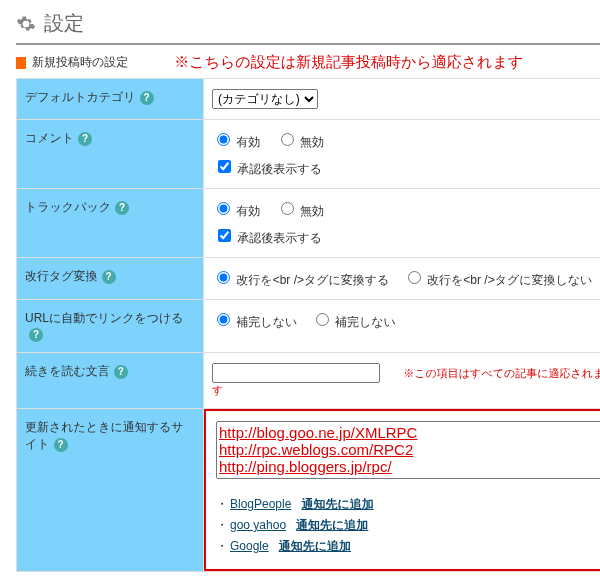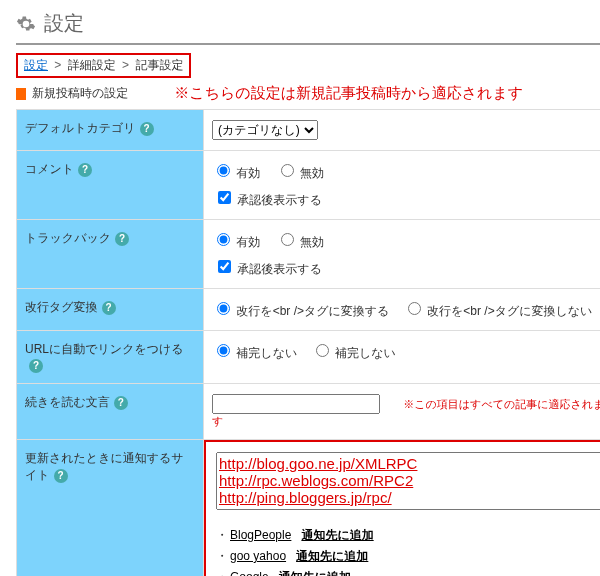--- a/index.html
+++ b/index.html
@@ -23,43 +23,36 @@
 .radio-line{margin-bottom:6px}
 .radio-line label{margin-right:12px}
 .chk-line label{margin-left:2px}
 .r-note{color:#d00;font-size:11px;margin-left:20px}
 .hl-cell{padding:0!important}
 .hl-inner{border:2px solid #d00;padding:10px}
 .hl-inner textarea{width:98%;height:52px;color:#d00;font-size:15px;text-decoration:underline;resize:none}
 .ping-list{margin-top:14px;font-size:12px}
 .ping-list .row{margin-bottom:4px}
 .ping-list .dot{color:#333;margin-right:2px}
-.ping-list a{color:#000000;text-decoration:underline}
+.ping-list a{color:#0c4a6e;text-decoration:underline}
 .ping-list .add{margin-left:10px;font-weight:bold}
 </style>
 </head>
 <body>
 
 <div class="page">
   <div class="header">
     <span class="gear">
       <svg viewBox="0 0 24 24" width="20" height="20">
           <path fill="#888" d="M12 8a4 4 0 100 8 4 4 0 000-8zm9 4a7 7 0 01-.1 1.2l2 1.6-2 3.4-2.4-1a7 7 0 01-2 .1l-.4 2.6h-4l-.4-2.6a7 7 0 01-2-1.2l-2.4 1-2-3.4 2-1.6A7 7 0 013 12a7 7 0 01.1-1.2l-2-1.6 2-3.4 2.4 1a7 7 0 012-1.2L8 3h4l.4 2.6a7 7 0 012 1.2l2.4-1 2 3.4-2 1.6c.1.4.2.8.2 1.2z"></path>
         </svg>
     </span>
     <h1>設定</h1>
   </div>
 
-  <div class="breadcrumb">
-    <a href="#">設定</a>
-    <span class="sep">&gt;</span>
-    <span>詳細設定</span>
-    <span class="sep">&gt;</span>
-    <span>記事設定</span>
-  </div>
 
   <div class="section-title">
     <span class="bar"></span>
     <span class="txt">新規投稿時の設定</span>
     <span class="note">※こちらの設定は新規記事投稿時から適応されます</span>
   </div>
 
   <table class="form">
     <tbody>
         <tr>

